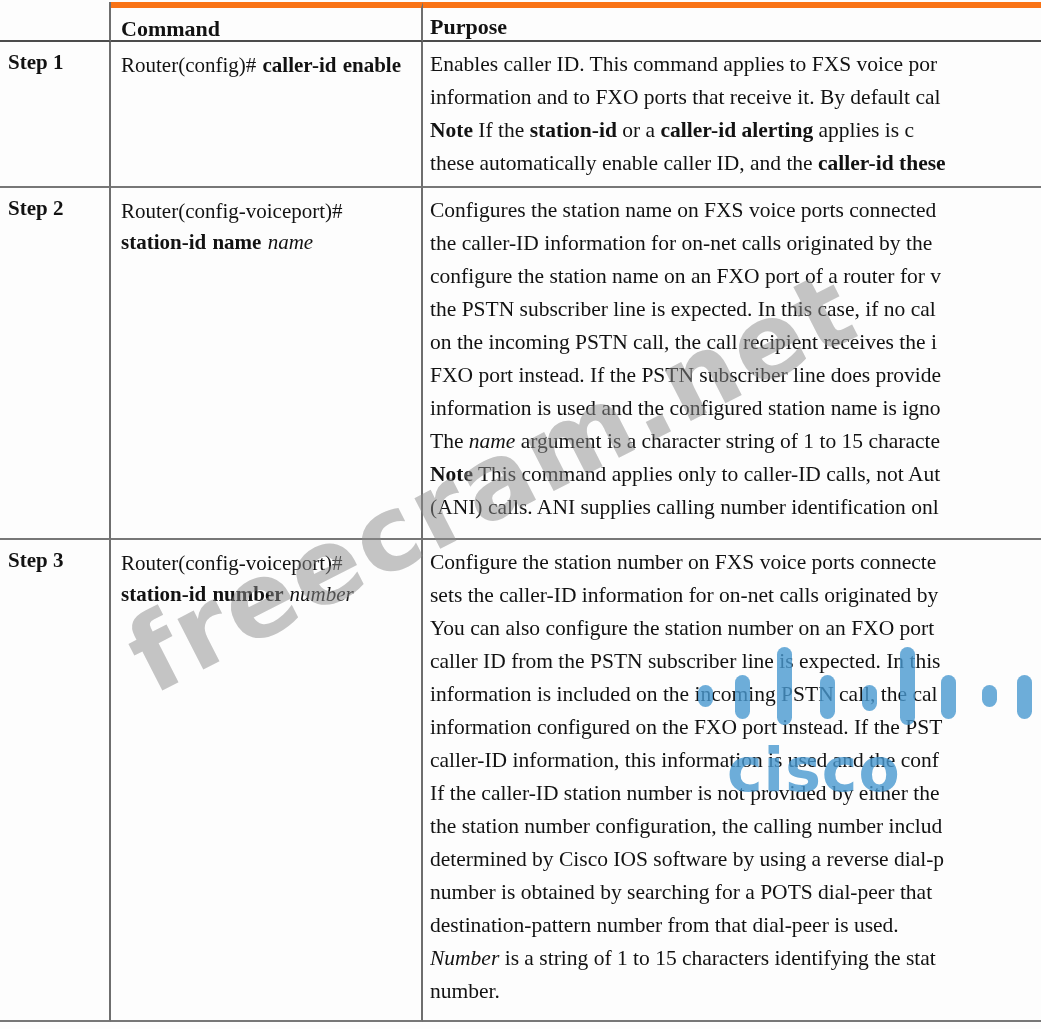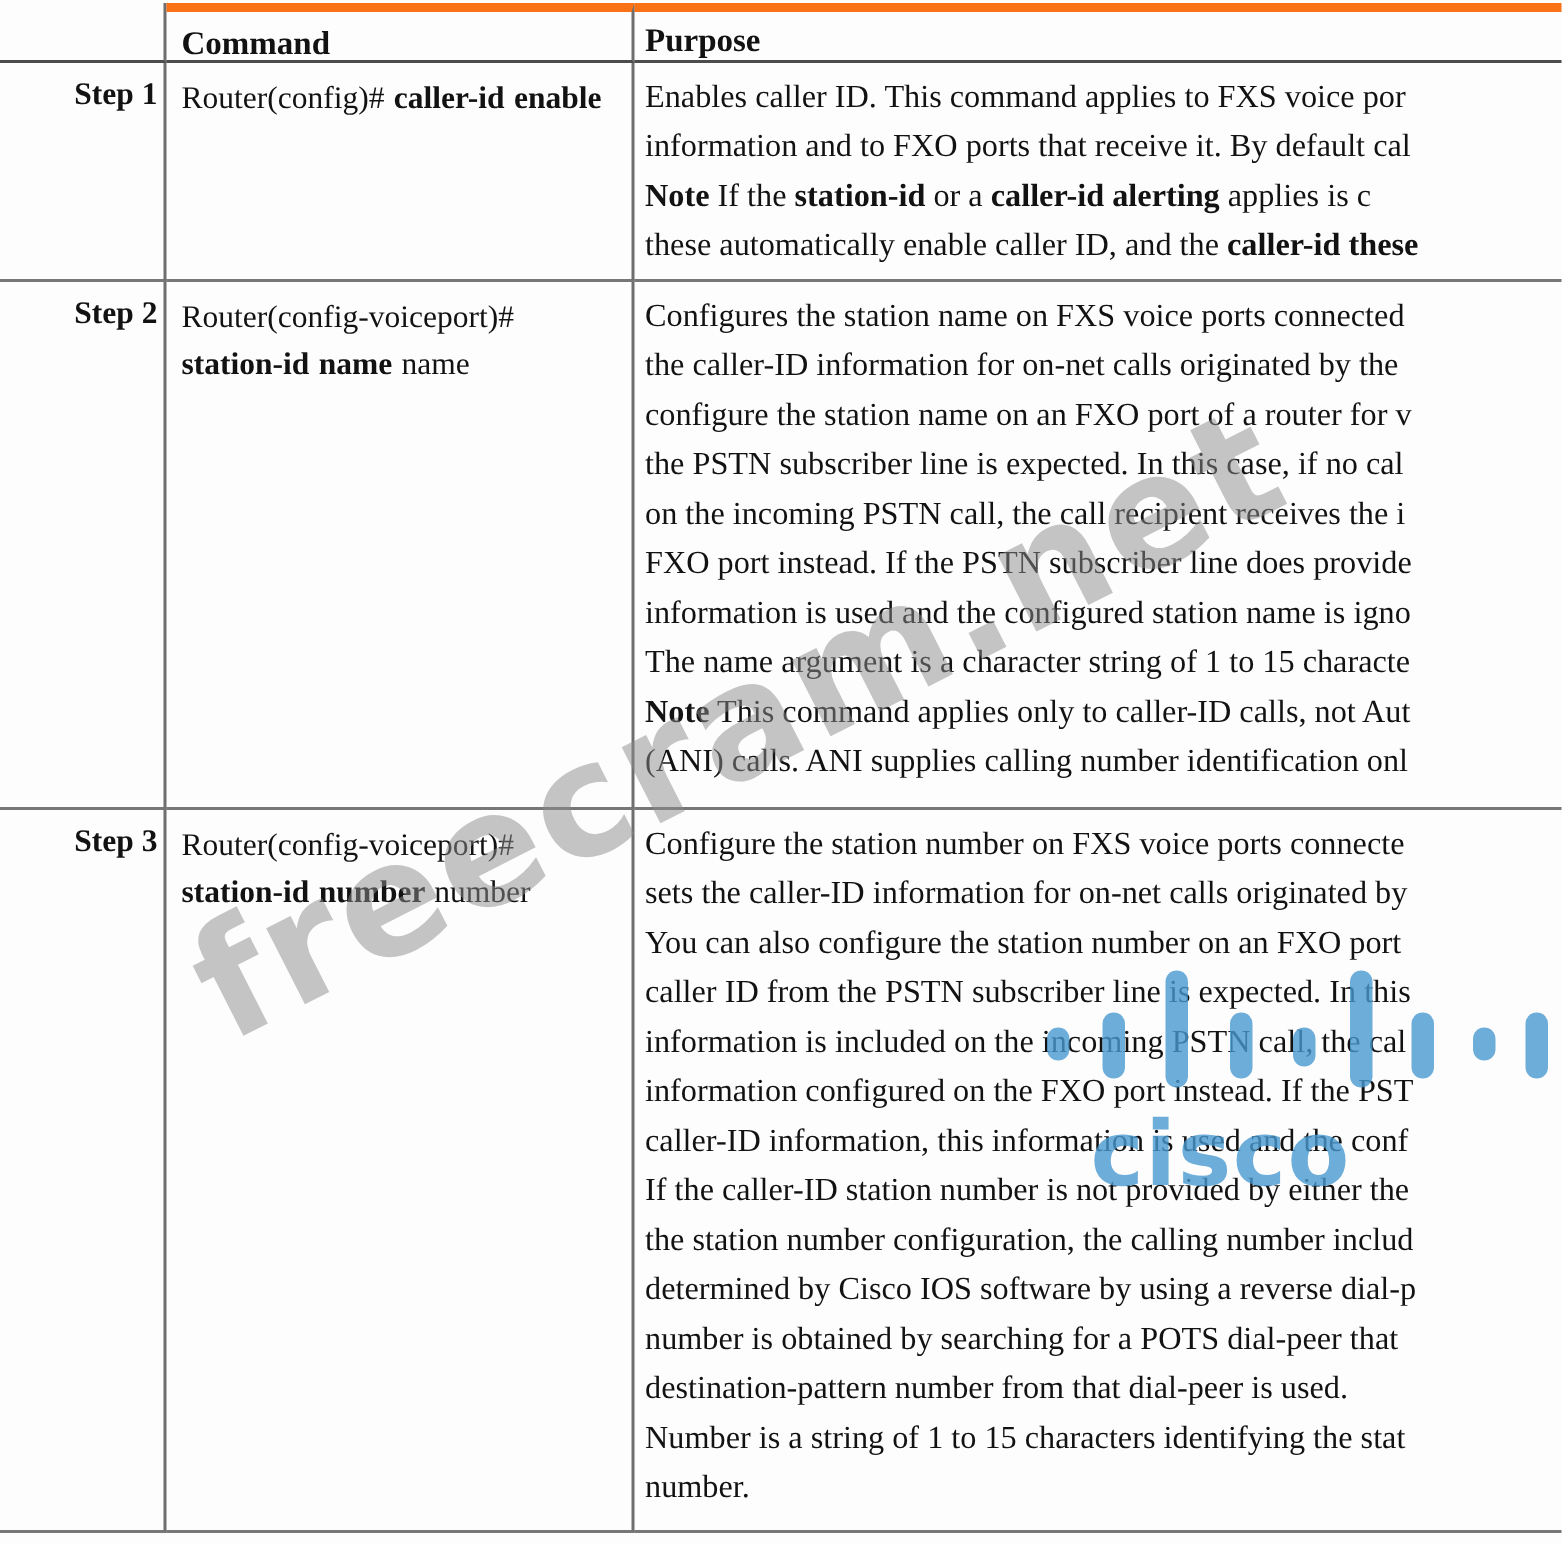--- a/index.html
+++ b/index.html
@@ -18,25 +18,25 @@
     grid-template-rows:40px 146px 352px 482px;
   }
   .cell { box-sizing:border-box; overflow:hidden; }
   .c1 { border-right:2px solid #6e6e6e; padding:8px 4px 0 8px; }
   .c2 { border-right:2px solid #6e6e6e; padding:8px 8px 0 10px; }
   .c3 { padding:6px 0 0 7px; }
   .cell { border-bottom:2px solid #777; }
   .hdr { border-bottom:2px solid #4c4c4c; }
   .hdr-top { border-top:6px solid #f97316; }
   .hdr span { font-weight:bold; font-size:22px; line-height:26px; }
-  .step-label { font-weight:bold; font-size:21px;text-align:right; }
+  .step-label { font-weight:bold; font-size:21px; }
   .cmd { font-size:21px; line-height:31px; word-spacing:1px; }
   .pline { font-size:21.5px; line-height:33px; height:33px; white-space:nowrap; overflow:hidden; }
   .seg-b { font-weight:bold; }
-  .seg-i { }
+  .seg-i { font-style:italic; }
   
   .wm-diagonal {
     position:absolute; left:492px; top:482px;
     transform:translate(-50%,-50%) rotate(-27deg);
     font-family:"DejaVu Sans","Liberation Sans",sans-serif;
     font-weight:bold; font-size:104px; letter-spacing:3px;
     white-space:nowrap; z-index:6; pointer-events:none;
   }
   .wm-cisco-bars {
     position:absolute; left:690px; top:647px; width:351px; height:80px;

